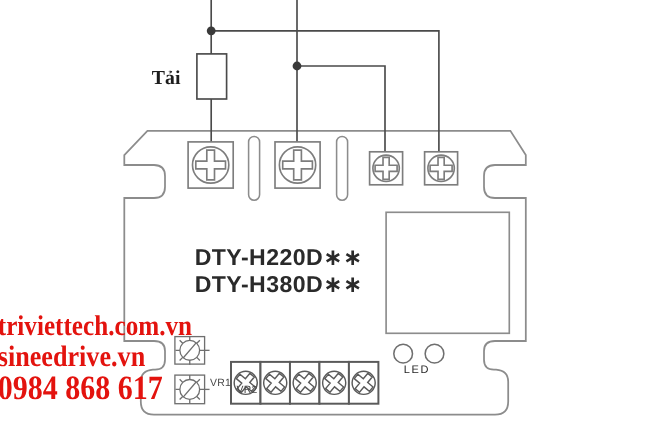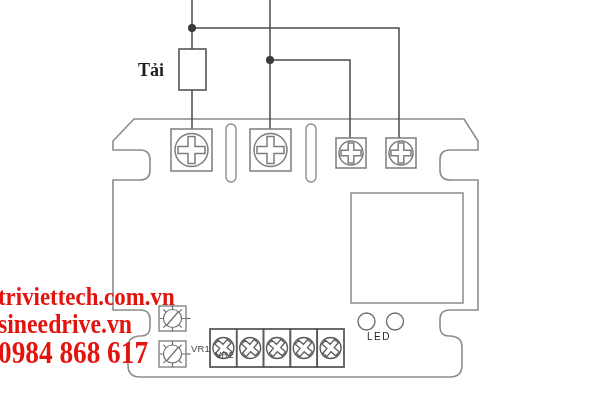--- a/index.html
+++ b/index.html
@@ -135,20 +135,22 @@
     </g>
 
     <g stroke="#6f6f6f" stroke-width="1.4" fill="#ffffff">
       <circle cx="366.5" cy="321.5" r="8.5"></circle>
       <circle cx="395" cy="321.5" r="8.5"></circle>
     </g>
   </svg>
 
   <div class="txt tai-label">Tải</div>
 
+  <div class="txt model-line model-line1">DTY-H220D∗∗</div>
+  <div class="txt model-line model-line2">DTY-H380D∗∗</div>
 
   <div class="txt vr-label vr1-label">VR1</div>
   <div class="txt vr-label vr2-label">VR2</div>
 
   <div class="txt led-label">LED</div>
 
   <div class="txt wm wm1">triviettech.com.vn</div>
   <div class="txt wm wm2">sineedrive.vn</div>
   <div class="txt wm wm3">0984 868 617</div>
 

